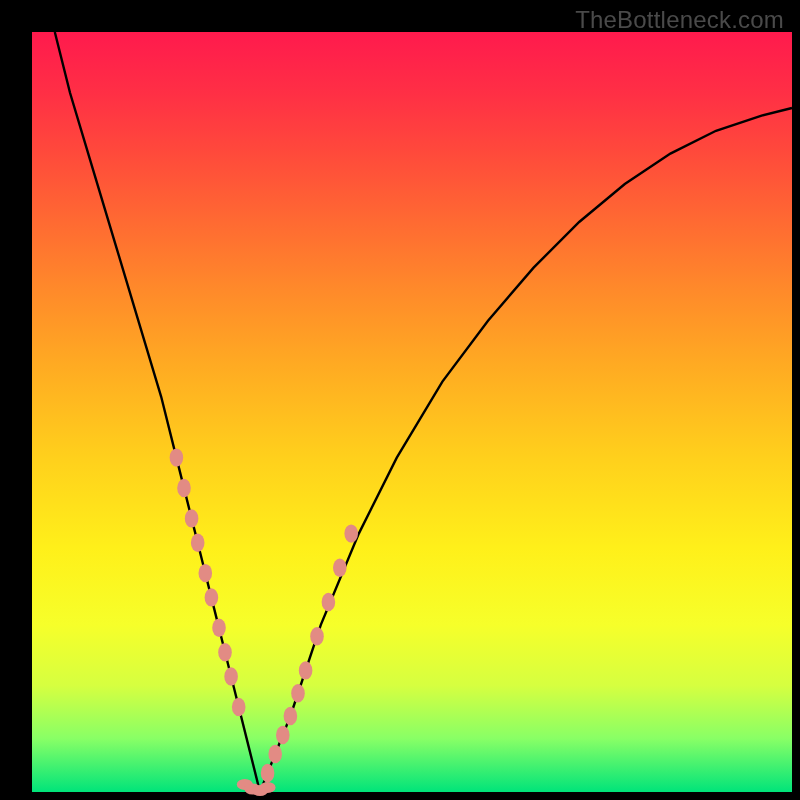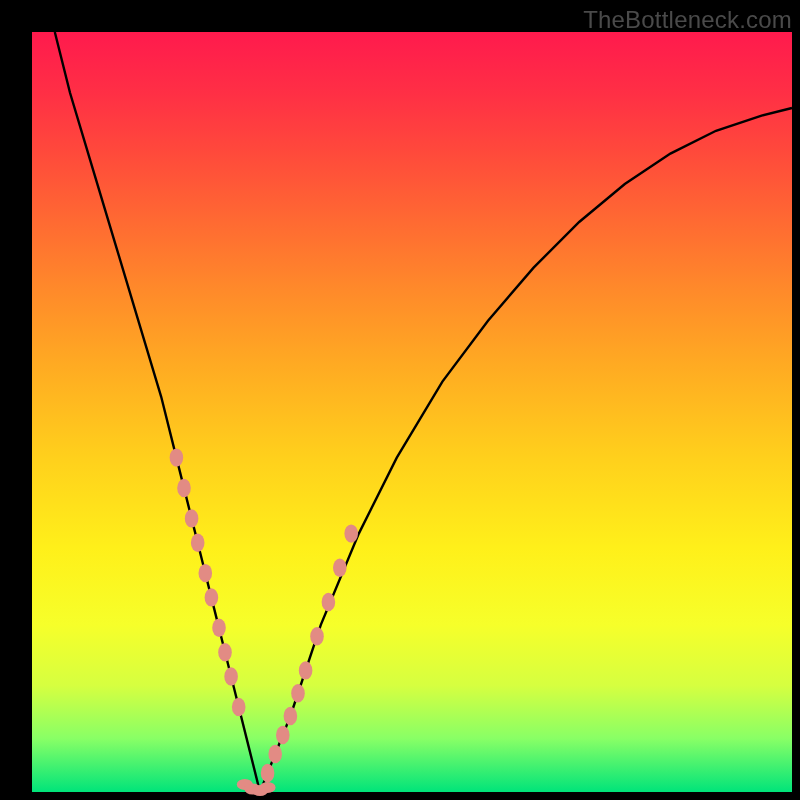--- a/index.html
+++ b/index.html
@@ -34,21 +34,21 @@
       #fff01a 68%,
       #f6ff2a 78%,
       #d6ff40 86%,
       #88ff66 93%,
       #00e47a 100%
     );
   }
   .watermark {
     position: absolute;
     top: 6px;
-    right: 8px;
+    right: 16px;
     color: #4a4a4a;
     font-size: 24px;
     font-weight: 500;
     letter-spacing: 0.2px;
     user-select: none;
   }
   svg.curve {
     position: absolute;
     left: 0; top: 0;
     width: 760px;

